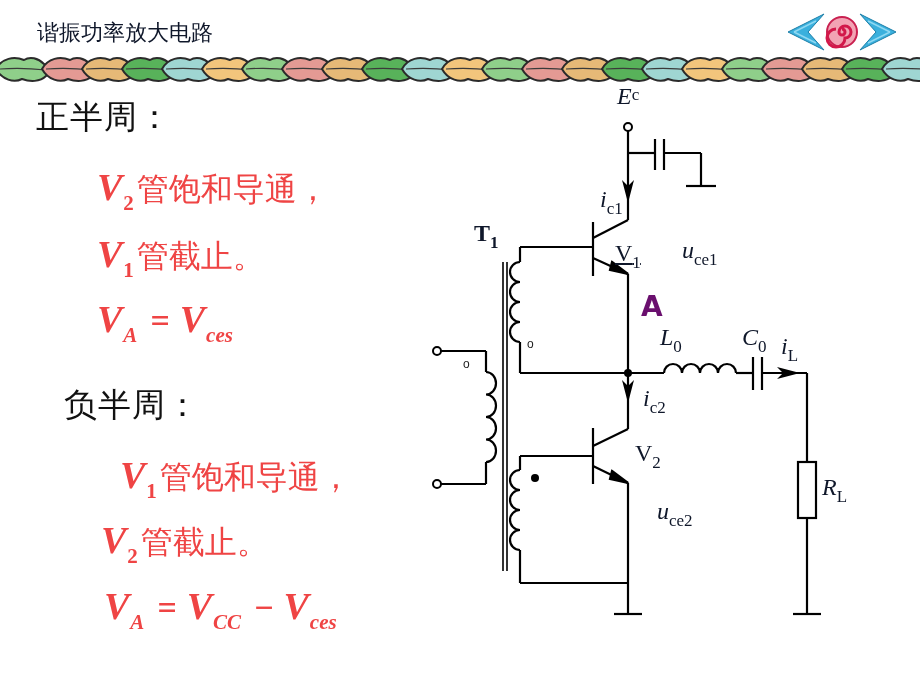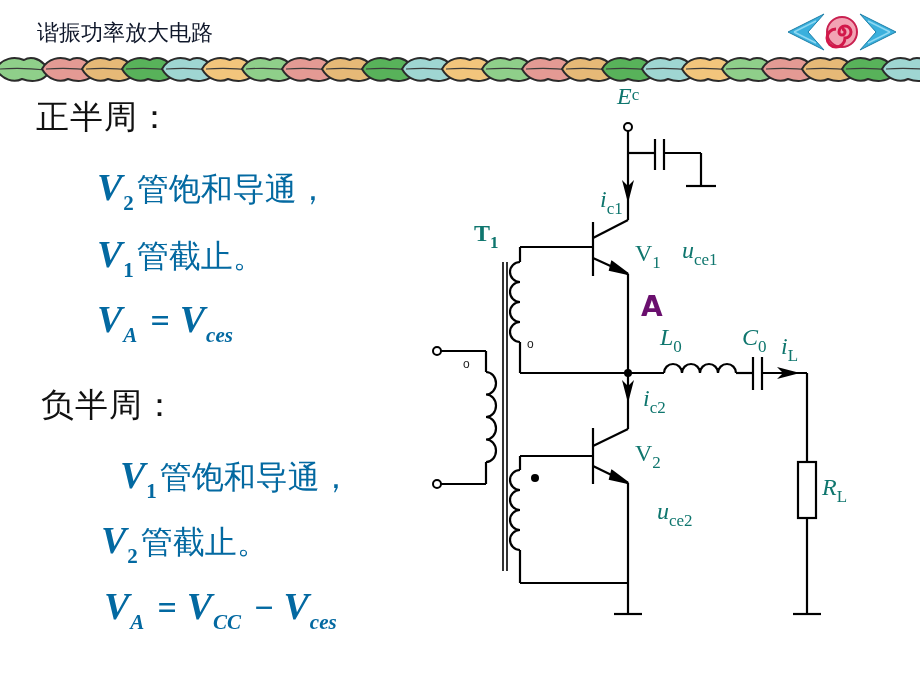--- a/index.html
+++ b/index.html
@@ -12,29 +12,29 @@
     font-family: "DejaVu Sans", "Liberation Sans", sans-serif;
     font-size: 22px; color: #0f172a; letter-spacing: 0px;
   }
   .leaf-border { position: absolute; left: 0; top: 52px; width: 920px; height: 34px; }
   .nav { position: absolute; left: 786px; top: 10px; width: 112px; height: 44px; }
   .heading {
     position: absolute; font-family: "DejaVu Sans", "Liberation Sans", sans-serif;
     font-size: 33px; color: #111; letter-spacing: 1px;
   }
   .line {
-    position: absolute; font-size: 33px; white-space: nowrap; color: #0369a1;
+    position: absolute; font-size: 33px; white-space: nowrap; color: #ef4444;
   }
   .line .cjk { font-family: "DejaVu Sans", "Liberation Sans", sans-serif; font-size: 32px; }
   .var { font-style: italic; font-weight: bold; font-family: "Liberation Serif", "DejaVu Serif", serif; font-size: 38px; }
   .sub { font-size: 21px; font-weight: bold; position: relative; top: 10px; margin-left: 1px; margin-right: 3px; }
   .sub.it { font-style: italic; }
   .op { font-weight: bold; font-size: 34px; margin: 0 10px; }
   .circuit { position: absolute; left: 0; top: 0; width: 920px; height: 690px; }
-  .lbl { position: absolute; font-family: "Liberation Serif", "DejaVu Serif", serif; font-size: 24px; color: #0f766e; white-space: nowrap; }
+  .lbl { position: absolute; font-family: "Liberation Serif", "DejaVu Serif", serif; font-size: 24px; color: #0f172a; white-space: nowrap; }
   .lbl i { font-style: italic; }
   .lbl .s { font-size: 17px; position: relative; top: 7px; }
   .nodeA {
     position: absolute; left: 641px; top: 290px; font-family: "DejaVu Sans", "Liberation Sans", sans-serif;
     font-weight: bold; font-size: 28px; color: #6a0f6e;
   }
   .tiny-o { position: absolute; font-family: "Liberation Sans", sans-serif; font-size: 12px; color: #222; }
 </style>
 </head>
 <body>
@@ -95,21 +95,21 @@
 <div class="line" style="left:97px; top:165px;">
   <span class="var">V</span><span class="sub">2</span><span class="cjk">管饱和导通，</span>
 </div>
 <div class="line" style="left:97px; top:232px;">
   <span class="var">V</span><span class="sub">1</span><span class="cjk">管截止。</span>
 </div>
 <div class="line" style="left:97px; top:297px;">
   <span class="var">V</span><span class="sub it">A</span><span class="op">=</span><span class="var">V</span><span class="sub it">ces</span>
 </div>
 
-<div class="heading" style="left:41px; top:383px;">负半周：</div>
+<div class="heading" style="left:64px; top:383px;">负半周：</div>
 
 <div class="line" style="left:104px; top:453px;margin-left:16px;">
   <span class="var">V</span><span class="sub">1</span><span class="cjk">管饱和导通，</span>
 </div>
 <div class="line" style="left:101px; top:518px;">
   <span class="var">V</span><span class="sub">2</span><span class="cjk">管截止。</span>
 </div>
 <div class="line" style="left:104px; top:584px;">
   <span class="var">V</span><span class="sub it">A</span><span class="op">=</span><span class="var">V</span><span class="sub it">CC</span><span class="op">−</span><span class="var">V</span><span class="sub it">ces</span>
 </div>
@@ -192,21 +192,21 @@
   <line x1="486" y1="462" x2="486" y2="484"></line>
   <line x1="441" y1="484" x2="486" y2="484"></line>
 </svg>
 
 <div class="tiny-o" style="left:527px; top:337px;">o</div>
 <div class="tiny-o" style="left:463px; top:357px;">o</div>
 
 <div class="lbl" style="left:617px; top:83px;"><i>E</i><span class="s" style="top:-4px;">c</span></div>
 <div class="lbl" style="left:474px; top:220px;font-weight:bold;"><span>T</span><span class="s">1</span></div>
 <div class="lbl" style="left:600px; top:186px;"><i>i</i><span class="s">c1</span></div>
-<div class="lbl" style="left:635px; top:240px;"><span>V</span><span class="s">1</span></div>
+<div class="lbl" style="left:615px; top:240px;text-decoration:underline;"><span>V</span><span class="s">1</span></div>
 <div class="lbl" style="left:682px; top:237px;"><i>u</i><span class="s">ce1</span></div>
 <div class="nodeA">A</div>
 <div class="lbl" style="left:660px; top:324px;"><i>L</i><span class="s">0</span></div>
 <div class="lbl" style="left:742px; top:324px;"><i>C</i><span class="s">0</span></div>
 <div class="lbl" style="left:781px; top:333px;"><i>i</i><span class="s">L</span></div>
 <div class="lbl" style="left:643px; top:385px;"><i>i</i><span class="s">c2</span></div>
 <div class="lbl" style="left:635px; top:440px;"><span>V</span><span class="s">2</span></div>
 <div class="lbl" style="left:822px; top:474px;"><i>R</i><span class="s">L</span></div>
 <div class="lbl" style="left:657px; top:498px;"><i>u</i><span class="s">ce2</span></div>
 

